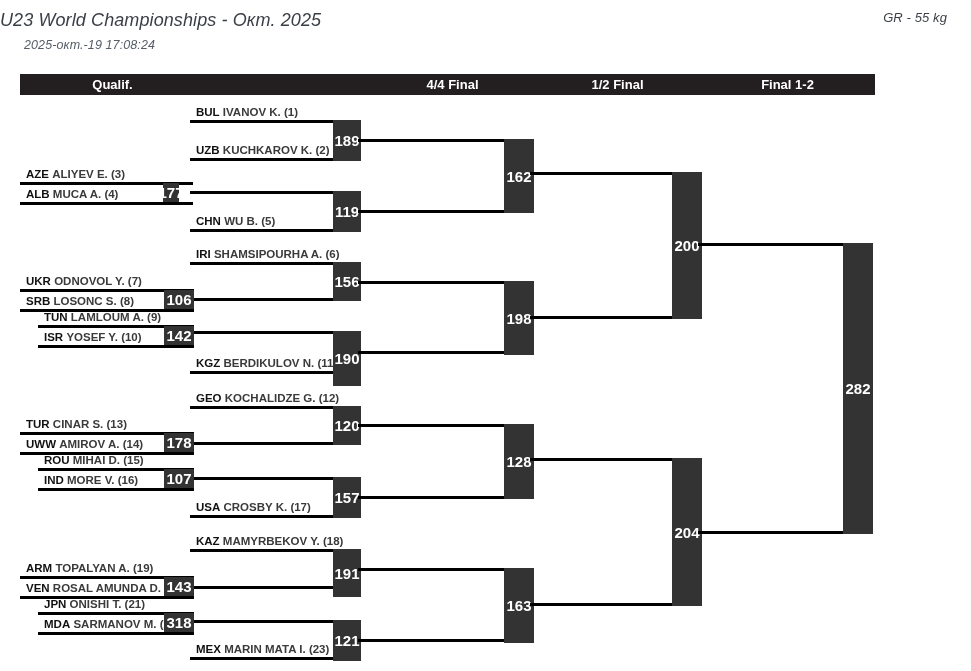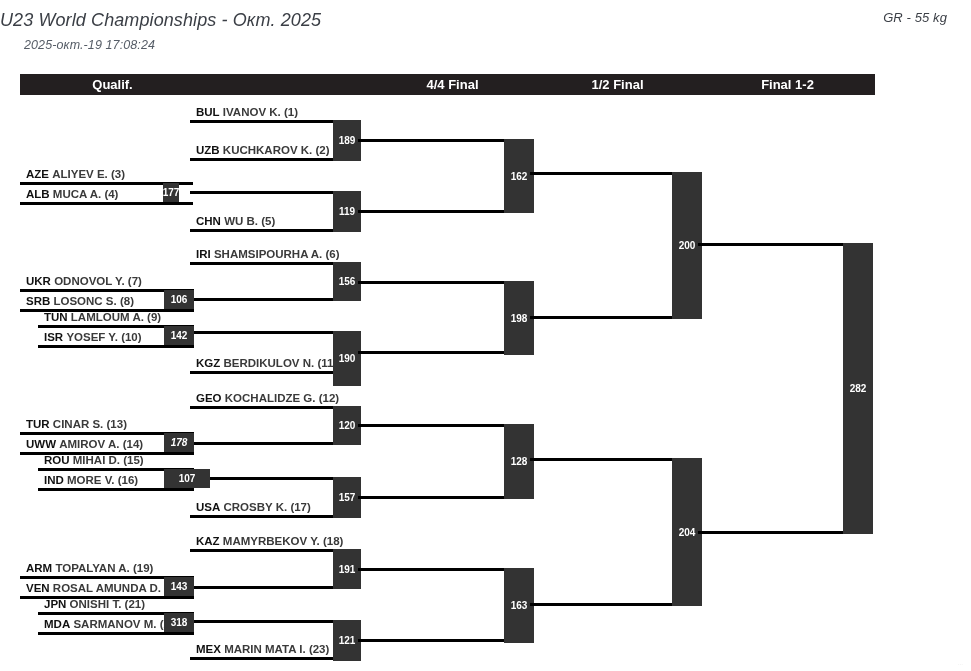--- a/index.html
+++ b/index.html
@@ -86,21 +86,21 @@
     position: absolute;
     background: #000000;
     height: 3px;
   }
 
   
   .chip {
     position: absolute;
     background: #333333;
     color: #ffffff;
-    font-size: 10px;
+    font-size: 15px;
     font-weight: bold;
     display: flex;
     align-items: center;
     justify-content: center;
     box-sizing: border-box;
   }
 
   .corner-mark {
     position: absolute;
     right: 8px;
@@ -191,21 +191,21 @@
   <div class="hline" style="left:190px; top:515px; width:168px;"></div>
   <div class="chip" style="left:333px; top:477px; width:28px; height:41px;">157</div>
 
   <div class="name" style="left:196px; top:535px;">
     <span class="ctry">KAZ</span>
     <span class="athlete">MAMYRBEKOV Y.</span>
     <span class="athlete">(18)</span>
   </div>
   <div class="hline" style="left:190px; top:549px; width:168px;"></div>
   <div class="hline" style="left:190px; top:586px; width:168px;"></div>
-  <div class="chip" style="left:333px; top:549px; width:28px; height:40px;">191</div>
+  <div class="chip" style="left:333px; top:549px; width:28px; height:48px;">191</div>
 
   <div class="hline" style="left:190px; top:620px; width:168px;"></div>
   <div class="name" style="left:196px; top:643px;">
     <span class="ctry">MEX</span>
     <span class="athlete">MARIN MATA I.</span>
     <span class="athlete">(23)</span>
   </div>
   <div class="hline" style="left:190px; top:657px; width:168px;"></div>
   <div class="chip" style="left:333px; top:620px; width:28px; height:41px;">121</div>
 
@@ -257,35 +257,35 @@
     <span class="athlete">CINAR S.</span>
     <span class="athlete">(13)</span>
   </div>
   <div class="hline" style="left:20px; top:432px; width:174px;"></div>
   <div class="name" style="left:26px; top:438px;">
     <span class="ctry">UWW</span>
     <span class="athlete">AMIROV A.</span>
     <span class="athlete">(14)</span>
   </div>
   <div class="hline" style="left:20px; top:452px; width:174px;"></div>
-  <div class="chip" style="left:164px; top:433px; width:30px; height:19px;font-style:italic;">178</div>
+  <div class="chip" style="left:164px; top:433px; width:30px; height:19px;">178</div>
 
   <div class="name" style="left:44px; top:454px;">
     <span class="ctry">ROU</span>
     <span class="athlete">MIHAI D.</span>
     <span class="athlete">(15)</span>
   </div>
   <div class="hline" style="left:38px; top:468px; width:156px;"></div>
   <div class="name" style="left:44px; top:474px;">
     <span class="ctry">IND</span>
     <span class="athlete">MORE V.</span>
     <span class="athlete">(16)</span>
   </div>
   <div class="hline" style="left:38px; top:488px; width:156px;"></div>
-  <div class="chip" style="left:164px; top:469px; width:46px; height:19px;">107</div>
+  <div class="chip" style="left:164px; top:469px; width:30px; height:19px;">107</div>
 
   <div class="name" style="left:26px; top:562px;">
     <span class="ctry">ARM</span>
     <span class="athlete">TOPALYAN A.</span>
     <span class="athlete">(19)</span>
   </div>
   <div class="hline" style="left:20px; top:576px; width:174px;"></div>
   <div class="name" style="left:26px; top:582px;">
     <span class="ctry">VEN</span>
     <span class="athlete">ROSAL AMUNDA D.</span>

